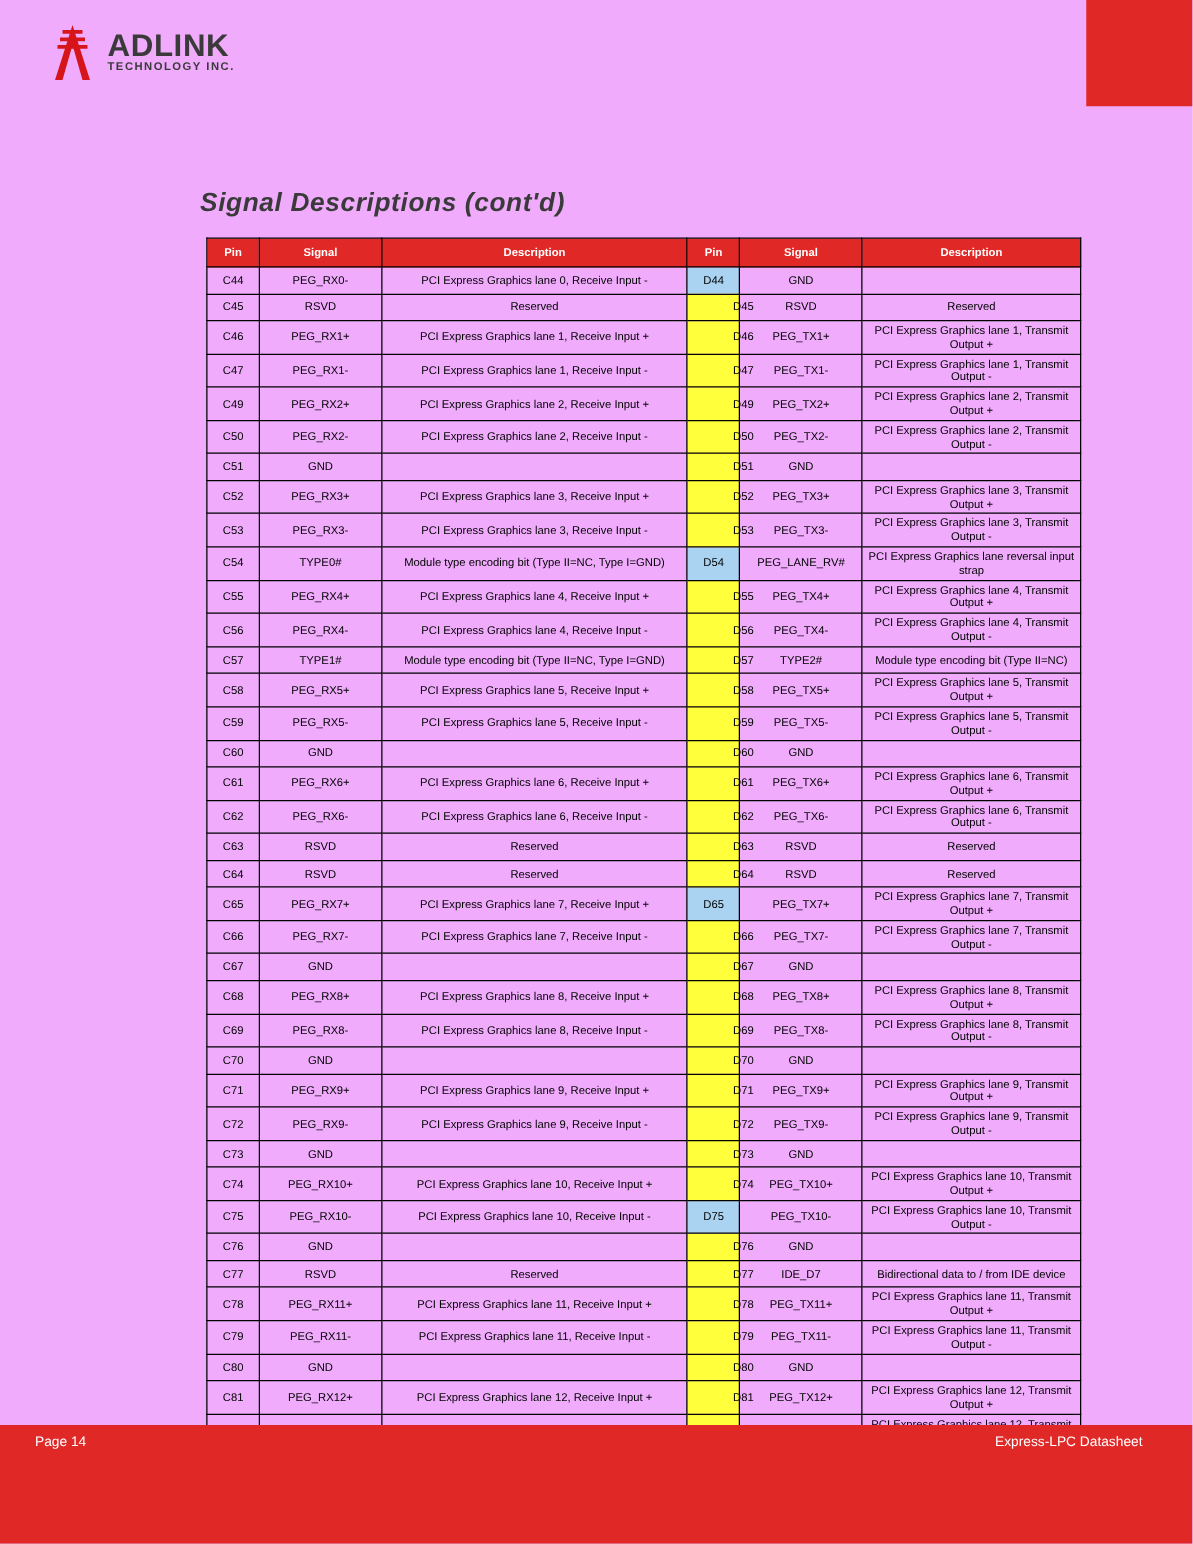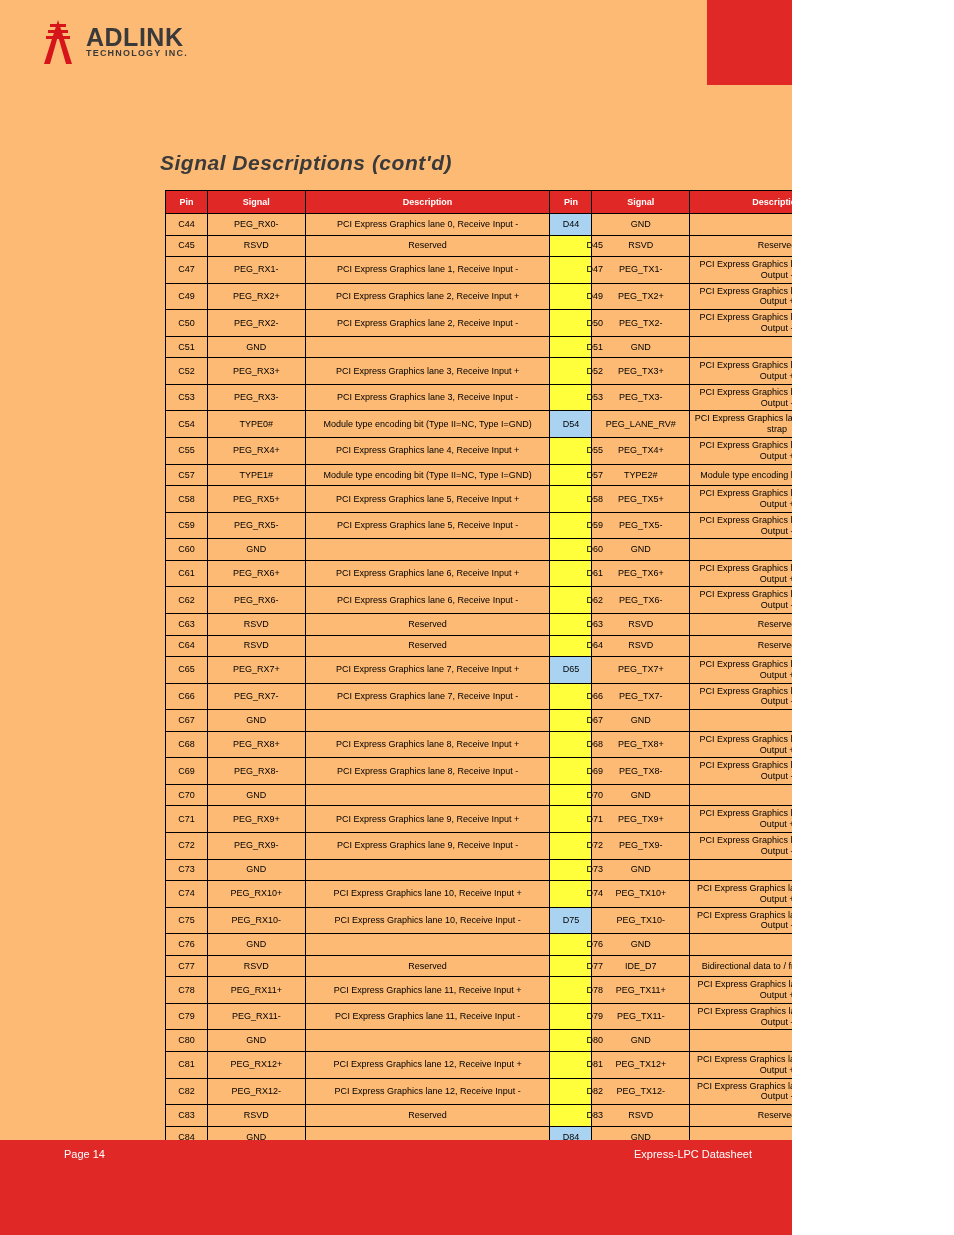--- a/index.html
+++ b/index.html
@@ -6,23 +6,23 @@
     margin: 0;
     padding: 0;
     font-family: Arial, Helvetica, sans-serif;
     font-size: 10px;
     background: #ffffff;
     width: 954px;
     position: relative;
   }
   .page {
     position: relative;
-    width: 792px;
+    width: 954px;
     height: 1235px;
-    background: #fdba74;
+    background: #f0abfc;
     overflow: hidden;
   }
   .red-tab {
     position: absolute;
     top: 0;
     right: 0;
     width: 85px;
     height: 85px;
     background: #e02826;
   }
@@ -105,21 +105,21 @@
     bottom: 0;
     width: 100%;
     height: 95px;
     background: #e02826;
     color: #fff;
     font-size: 11px;
     display: flex;
     align-items: flex-start;
   }
   .footer-bar .footer-inner {
-    padding: 8px 40px 0 64px;
+    padding: 8px 40px 0 28px;
     width: 100%;
     display: flex;
     justify-content: space-between;
   }
 </style>
 </head>
 <body>
 
 <div class="page">
 
@@ -171,20 +171,28 @@
           </tr>
           <tr>
             <td>C45</td>
             <td>RSVD</td>
             <td>Reserved</td>
             <td class="bg-yellow">D45</td>
             <td>RSVD</td>
             <td>Reserved</td>
           </tr>
           <tr>
+            <td>C46</td>
+            <td>PEG_RX1+</td>
+            <td>PCI Express Graphics lane 1, Receive Input +</td>
+            <td class="bg-yellow">D46</td>
+            <td>PEG_TX1+</td>
+            <td>PCI Express Graphics lane 1, Transmit Output +</td>
+          </tr>
+          <tr>
             <td>C47</td>
             <td>PEG_RX1-</td>
             <td>PCI Express Graphics lane 1, Receive Input -</td>
             <td class="bg-yellow">D47</td>
             <td>PEG_TX1-</td>
             <td>PCI Express Graphics lane 1, Transmit Output -</td>
           </tr>
           <tr>
             <td>C49</td>
             <td>PEG_RX2+</td>
@@ -235,20 +243,28 @@
           </tr>
           <tr>
             <td>C55</td>
             <td>PEG_RX4+</td>
             <td>PCI Express Graphics lane 4, Receive Input +</td>
             <td class="bg-yellow">D55</td>
             <td>PEG_TX4+</td>
             <td>PCI Express Graphics lane 4, Transmit Output +</td>
           </tr>
           <tr>
+            <td>C56</td>
+            <td>PEG_RX4-</td>
+            <td>PCI Express Graphics lane 4, Receive Input -</td>
+            <td class="bg-yellow">D56</td>
+            <td>PEG_TX4-</td>
+            <td>PCI Express Graphics lane 4, Transmit Output -</td>
+          </tr>
+          <tr>
             <td>C57</td>
             <td>TYPE1#</td>
             <td>Module type encoding bit (Type II=NC, Type I=GND)</td>
             <td class="bg-yellow">D57</td>
             <td>TYPE2#</td>
             <td>Module type encoding bit (Type II=NC)</td>
           </tr>
           <tr>
             <td>C58</td>
             <td>PEG_RX5+</td>

